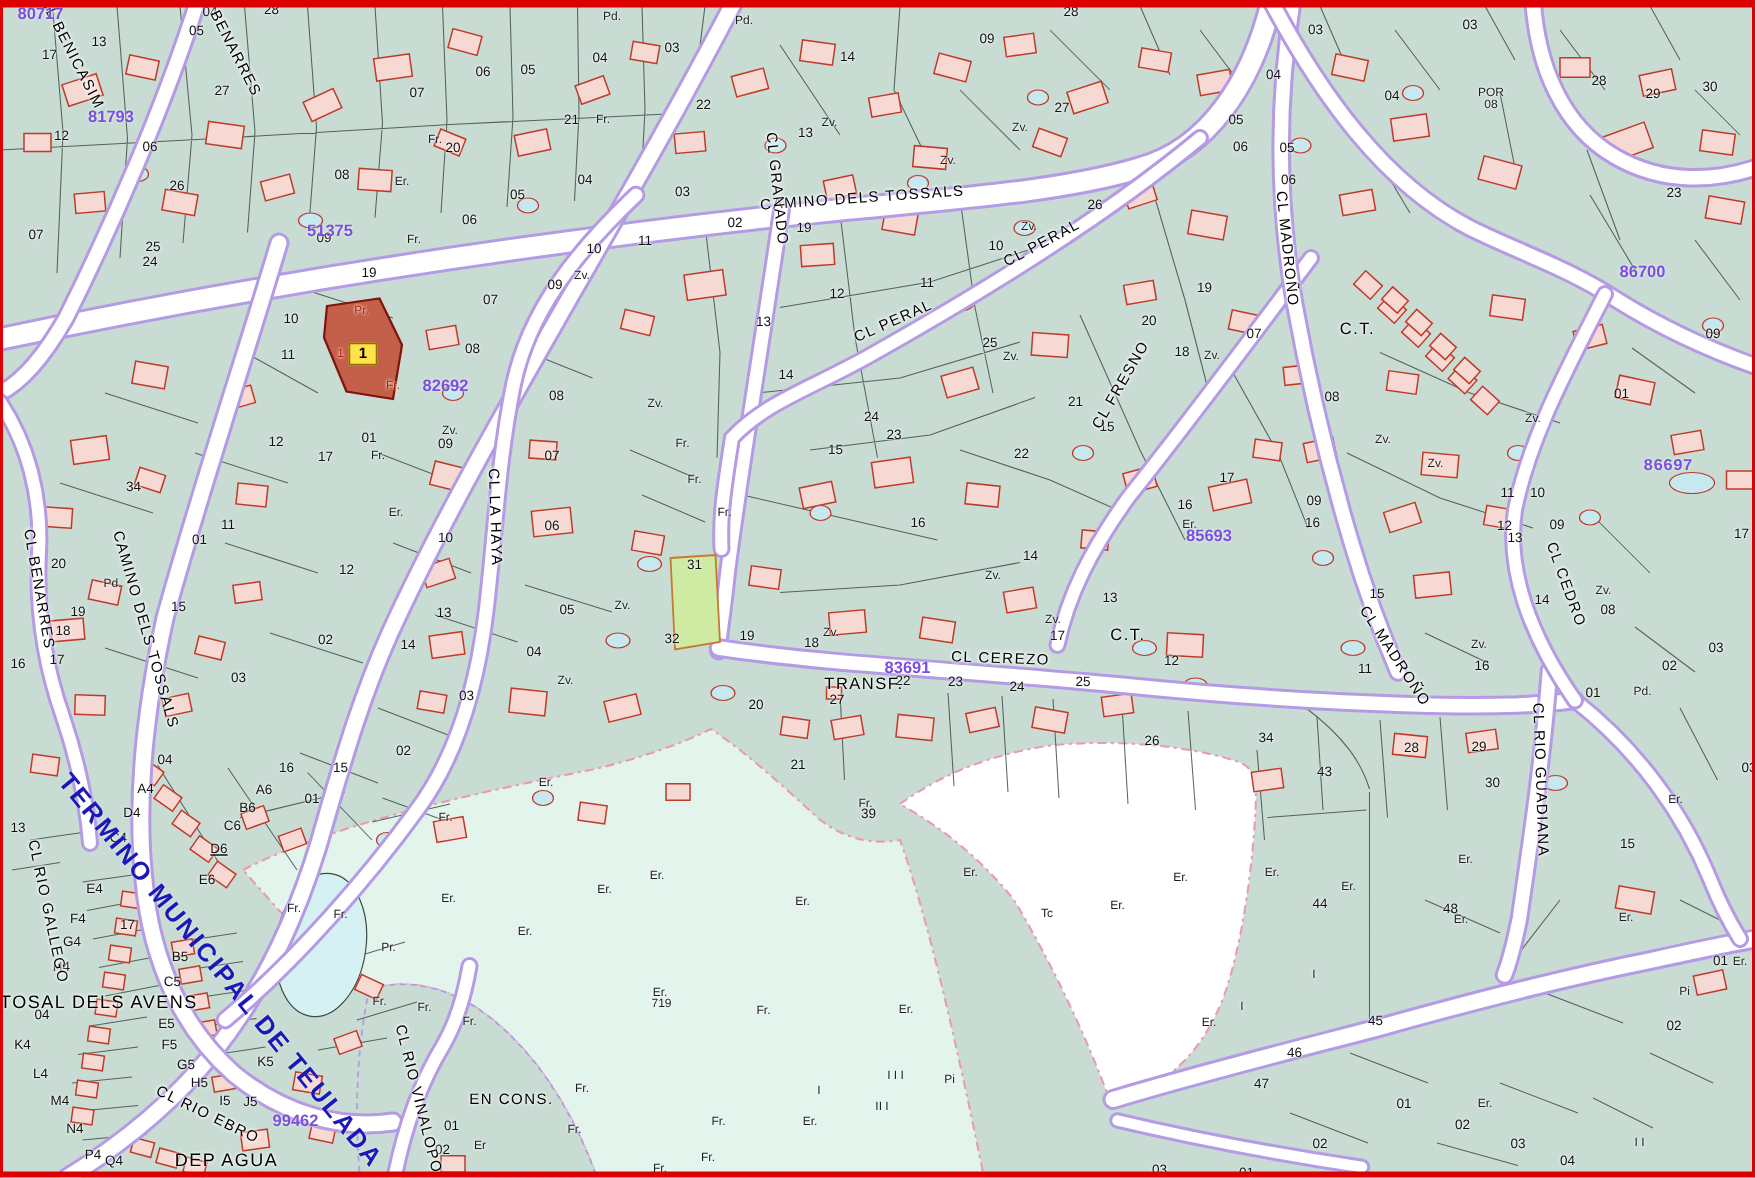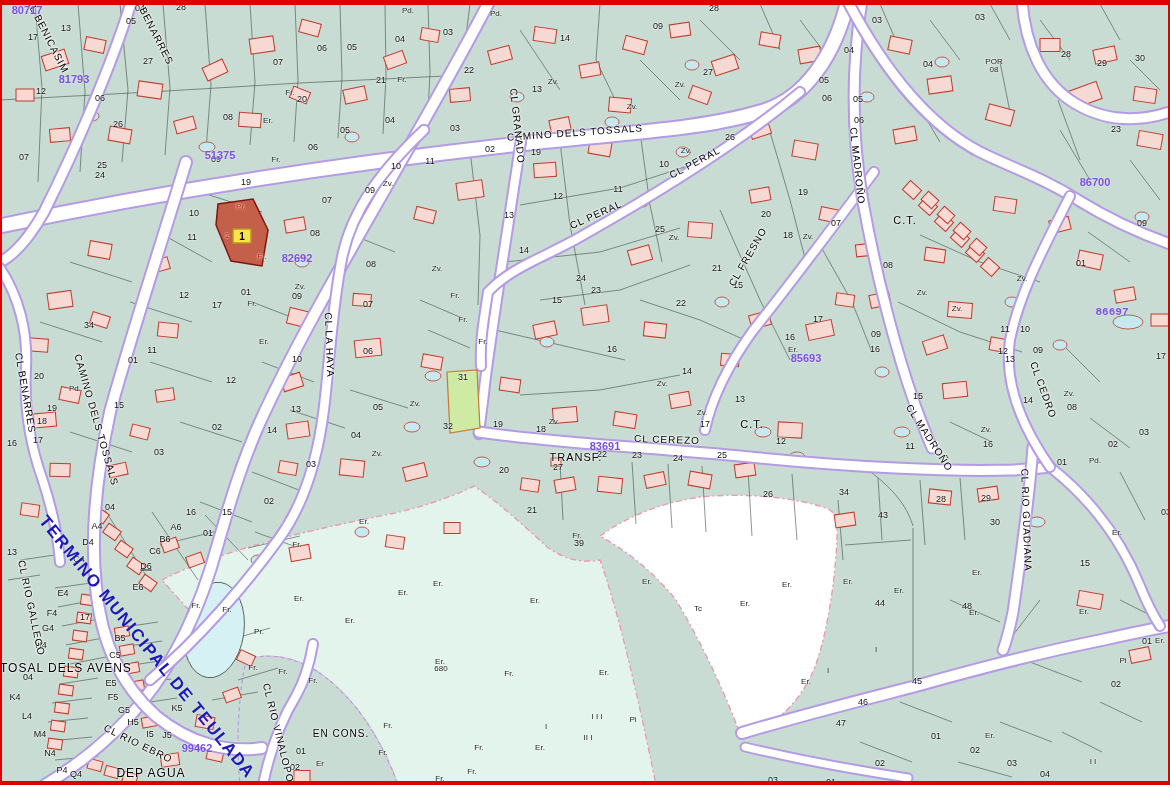--- a/index.html
+++ b/index.html
@@ -552,21 +552,21 @@
       <span class="lbl note" style="left: 299px; top: 599px;">Er.</span>
       <span class="lbl note" style="left: 350px; top: 621px;">Er.</span>
       <span class="lbl note" style="left: 403px; top: 593px;">Er.</span>
       <span class="lbl note" style="left: 438px; top: 584px;">Er.</span>
       <span class="lbl note" style="left: 535px; top: 601px;">Er.</span>
       <span class="lbl note" style="left: 259px; top: 632px;">Pr.</span>
       <span class="lbl note" style="left: 253px; top: 668px;">Fr.</span>
       <span class="lbl note" style="left: 283px; top: 672px;">Fr.</span>
       <span class="lbl note" style="left: 313px; top: 681px;">Fr.</span>
       <span class="lbl note" style="left: 440px; top: 662px;">Er.</span>
-      <span class="lbl note" style="left: 441px; top: 669px;">680</span>
+      <span class="lbl note" style="left: 441px; top: 669px;">719</span>
       <span class="lbl note" style="left: 509px; top: 674px;">Fr.</span>
       <span class="lbl note" style="left: 604px; top: 673px;">Er.</span>
       <span class="lbl note" style="left: 388px; top: 726px;">Fr.</span>
       <span class="lbl note" style="left: 383px; top: 753px;">Fr.</span>
       <span class="lbl note" style="left: 479px; top: 748px;">Fr.</span>
       <span class="lbl note" style="left: 472px; top: 772px;">Fr.</span>
       <span class="lbl note" style="left: 440px; top: 779px;">Fr.</span>
       <span class="lbl note" style="left: 540px; top: 748px;">Er.</span>
       <span class="lbl" style="left: 301px; top: 751px;">01</span>
       <span class="lbl" style="left: 295px; top: 767px;">02</span>

